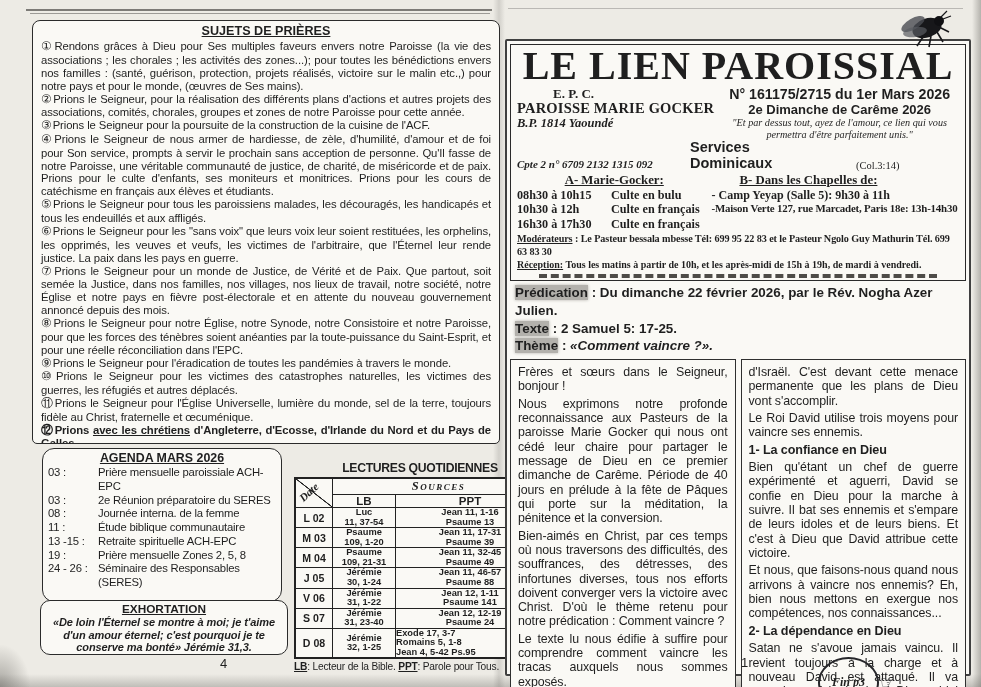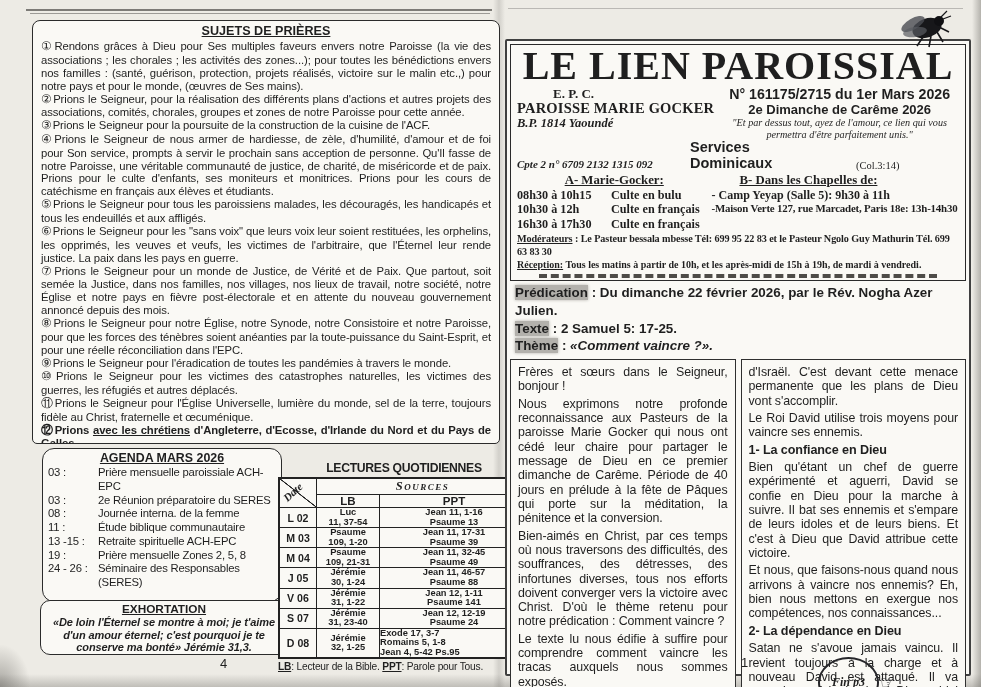--- a/index.html
+++ b/index.html
@@ -48,21 +48,21 @@
 
   .exh-box{
     left:40px;top:600px;width:236px;height:51px;
     border:1.6px solid #2b2b2b;border-radius:10px;padding:1px 5px;background:#faf9f5;overflow:hidden;
   }
   .exh-title{text-align:center;font-weight:bold;font-size:11.8px;text-decoration:underline;}
   .exh-text{font-weight:bold;font-style:italic;font-size:11px;line-height:1.15;text-align:center;letter-spacing:-0.1px;}
 
   .pageno-left{left:220px;top:656px;font-size:13px;}
 
-  .lect-wrap{left:278px;top:461px;width:252px;}
+  .lect-wrap{left:294px;top:461px;width:252px;}
   .lect-title{text-align:center;font-weight:bold;font-size:12.2px;letter-spacing:-0.3px;margin-bottom:2px;}
   table.lect{border-collapse:collapse;border:2px solid #222;width:100%;background:#faf9f5;}
   table.lect td,table.lect th{border:1.5px solid #222;padding:0;text-align:center;vertical-align:middle;}
   .corner{width:36px;position:relative;height:27px;
     background:linear-gradient(to top right,transparent 48.5%,#222 49.5%,#222 51%,transparent 52%);}
   .corner span{position:absolute;left:2px;top:7px;transform:rotate(-42deg);
     font-family:"Liberation Serif",serif;font-style:italic;font-weight:bold;font-size:11px;}
   .src-h{font-family:"Liberation Serif",serif;font-style:italic;font-weight:bold;font-size:12.5px;
     font-variant:small-caps;letter-spacing:1.5px;height:13px;}
   .lbppt-h{font-weight:bold;font-size:11.5px;height:12px;}

